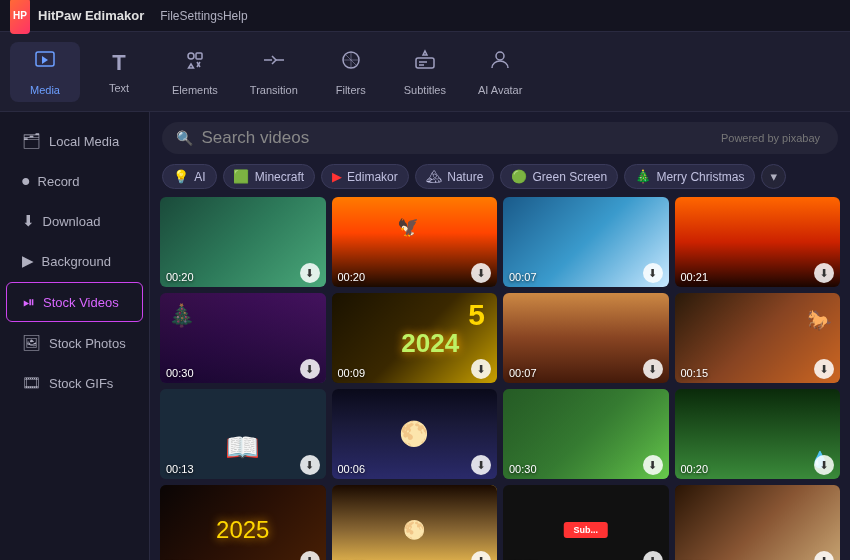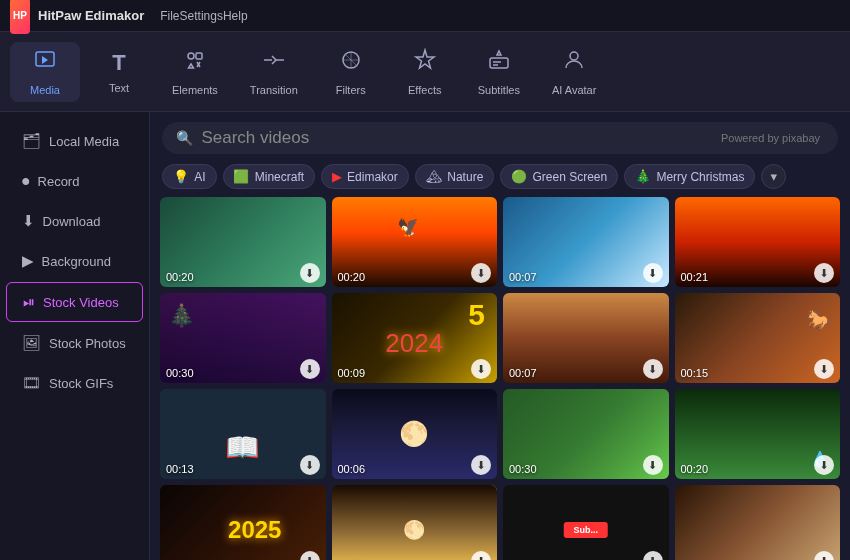--- a/index.html
+++ b/index.html
@@ -309,28 +309,20 @@
         <circle cx="12" cy="12" r="8" stroke="#a0a0c0" stroke-width="1.5"></circle>
         <path d="M12 4v16M4 12h16" stroke="#a0a0c0" stroke-width="1" opacity="0.5"></path>
         <path d="M6.3 6.3l11.4 11.4" stroke="#a0a0c0" stroke-width="1" opacity="0.5"></path>
       </svg>
     </span>
     <span class="label">Filters</span>
   </div>
   <div class="toolbar-item">
     <span class="icon">
       <svg width="24" height="24" viewBox="0 0 24 24" fill="none">
-        <path d="M12 2l2 7h7l-5.5 4 2 7L12 16l-5.5 4 2-7L3 9h7z" stroke="#a0a0c0" stroke-width="1.5" fill="none"></path>
-      </svg>
-    </span>
-    <span class="label">Effects</span>
-  </div>
-  <div class="toolbar-item">
-    <span class="icon">
-      <svg width="24" height="24" viewBox="0 0 24 24" fill="none">
         <path d="M12 3l2 4h-4l2-4z" stroke="#a0a0c0" stroke-width="1.5" fill="none"></path>
         <rect x="3" y="10" width="18" height="10" rx="2" stroke="#a0a0c0" stroke-width="1.5" fill="none"></rect>
         <path d="M6 14h8M6 17h5" stroke="#a0a0c0" stroke-width="1.5"></path>
       </svg>
     </span>
     <span class="label">Subtitles</span>
   </div>
   <div class="toolbar-item">
     <span class="icon">
       <svg width="24" height="24" viewBox="0 0 24 24" fill="none">
@@ -452,21 +444,21 @@
           <div style="position:absolute;inset:0;background:linear-gradient(180deg,rgba(80,20,100,0.5),rgba(20,5,40,0.7));"></div>
         </div>
         <div class="thumb-overlay"></div>
         <span class="thumb-duration">00:30</span>
         <div class="thumb-dl">⬇</div>
       </div>
 
       <div class="video-thumb">
         <div style="width:100%;height:100%;background:#111;position:relative;">
           <div style="position:absolute;inset:0;background:linear-gradient(135deg,#1a1200,#3a2800,#c8a000);"></div>
-          <div class="year-text" style="top:55%;font-size:26px;font-weight:400;color:#ef4444;">2024</div>
+          <div class="year-text" style="top:55%;font-size:26px;font-weight:700;color:#bef264;margin-left:16px;">2024</div>
           <div class="float5" style="top:5px;right:12px;font-size:30px;color:#ffd700;font-weight:900;position:absolute;">5</div>
         </div>
         <div class="thumb-overlay"></div>
         <span class="thumb-duration">00:09</span>
         <div class="thumb-dl">⬇</div>
       </div>
 
       <div class="video-thumb">
         <div class="c8" style="width:100%;height:100%;"></div>
         <div class="thumb-overlay"></div>
@@ -517,21 +509,21 @@
           <div style="position:absolute;bottom:10px;right:10px;font-size:16px;">💧</div>
         </div>
         <div class="thumb-overlay"></div>
         <span class="thumb-duration">00:20</span>
         <div class="thumb-dl">⬇</div>
       </div>
 
       <div class="video-thumb">
         <div style="width:100%;height:100%;background:#111;position:relative;">
           <div style="position:absolute;inset:0;background:linear-gradient(135deg,#0a0505,#2a1005,#4a2005);"></div>
-          <div style="position:absolute;top:50%;left:50%;transform:translate(-50%,-50%);font-size:24px;font-weight:700;color:#ffd700;text-shadow:0 0 10px #ffaa00;margin-left:12px;">2025</div>
+          <div style="position:absolute;top:50%;left:50%;transform:translate(-50%,-50%);font-size:24px;font-weight:400;color:#ffd700;text-shadow:0 0 10px #ffaa00;">2025</div>
         </div>
         <div class="thumb-overlay"></div>
         <span class="thumb-duration">00:10</span>
         <div class="thumb-dl">⬇</div>
       </div>
 
       <div class="video-thumb">
         <div class="c15" style="width:100%;height:100%;position:relative;">
           <div style="position:absolute;inset:0;background:linear-gradient(to bottom,#1a0a00,#886633,#ffcc55);"></div>
           <div style="position:absolute;top:50%;left:50%;transform:translate(-50%,-50%);font-size:18px;">🌕</div>

